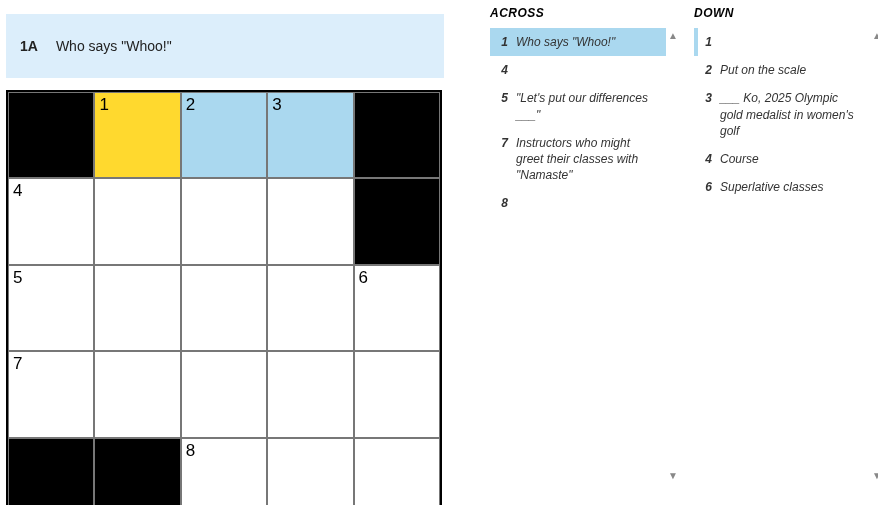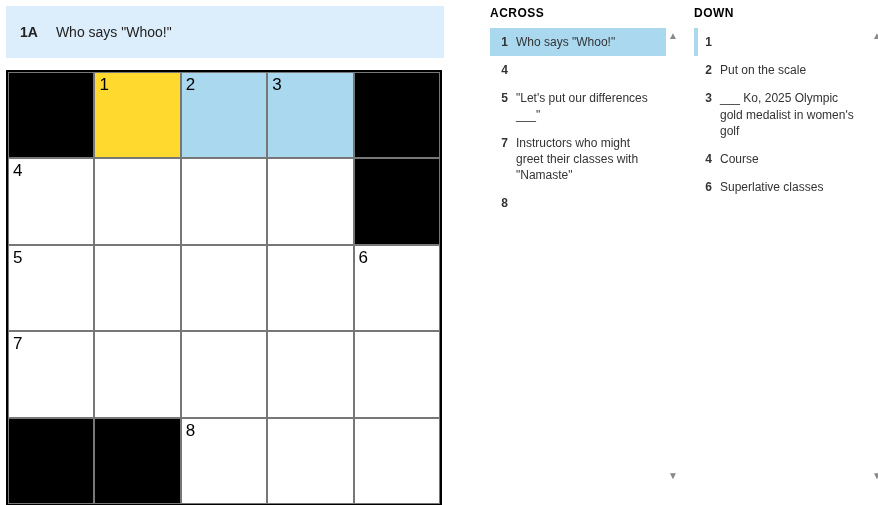--- a/index.html
+++ b/index.html
@@ -16,27 +16,28 @@
     display: flex;
     padding: 6px;
     gap: 46px;
     align-items: flex-start;
   }
   .left {
     width: 438px;
   }
   .clue-bar {
     background: #dceefb;
-    height: 52px;
+    height: 64px;
     display: flex;
     align-items: center;
     padding: 4px 14px;
     font-size: 14px;
     color: #222;
     margin-bottom: 12px;
+    margin-top: 8px;
   }
   .clue-bar .num {
     font-weight: bold;
     margin-right: 18px;
   }
   .grid {
     width: 436px;
     height: 436px;
     border: 2px solid #000;
     display: grid;
@@ -56,20 +57,21 @@
     top: 2px;
     left: 4px;
     font-size: 17px;
     color: #000;
     font-family: Arial, sans-serif;
   }
   .right {
     display: flex;
     gap: 28px;
     flex: 1;
+    font-style: italic;
   }
   .clue-col {
     position: relative;
     width: 176px;
   }
   .clue-col h3 {
     font-size: 12px;
     font-weight: bold;
     letter-spacing: 0.5px;
     margin: 0 0 8px 0;

